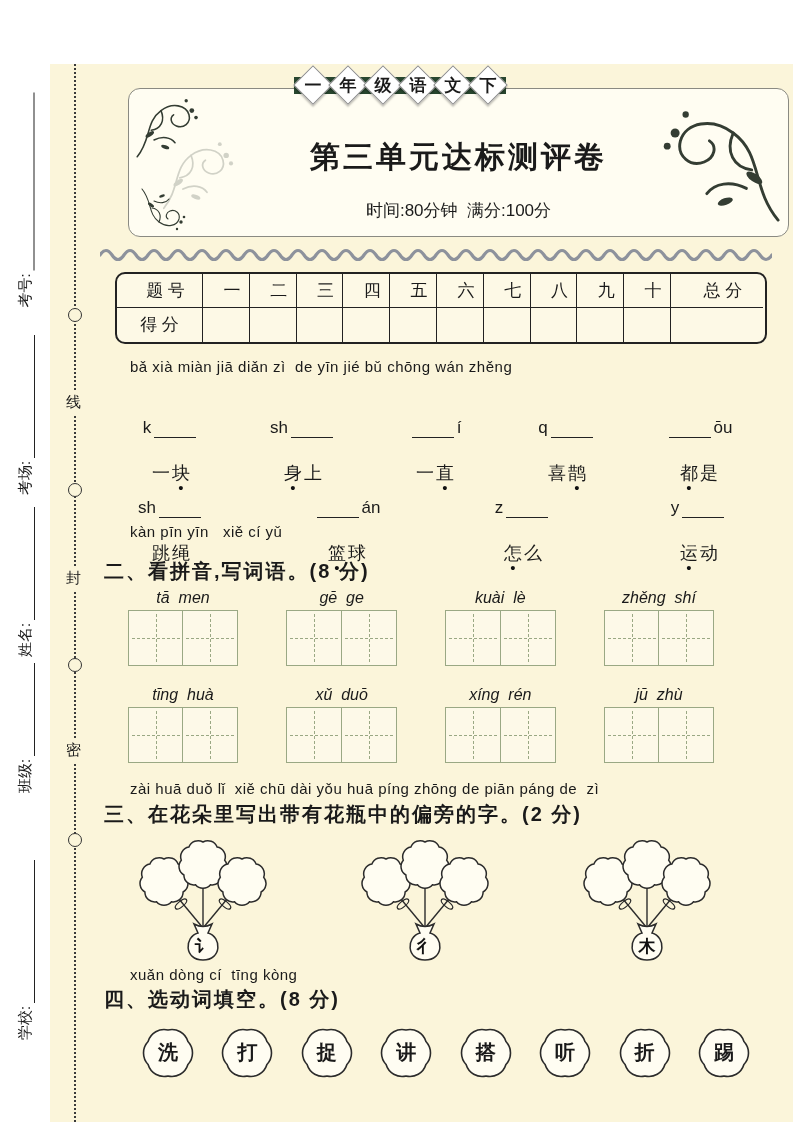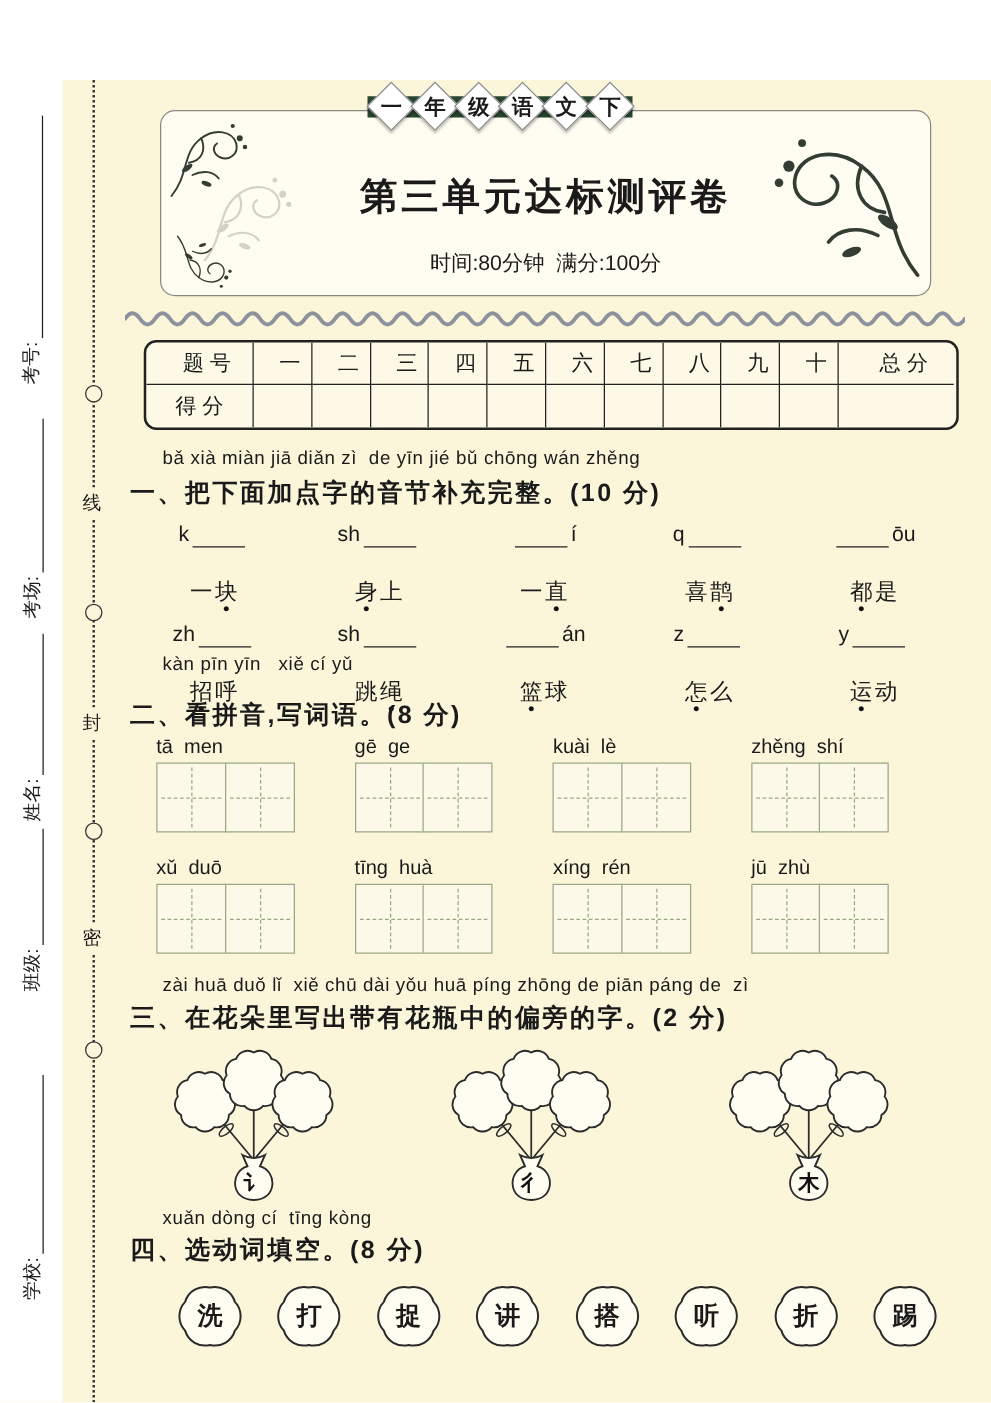--- a/index.html
+++ b/index.html
@@ -9,21 +9,21 @@
 
   
   .side-field{position:absolute;height:20px;transform:rotate(-90deg);display:flex;align-items:flex-end;font-size:15px;white-space:nowrap;}
   .side-field .sblank{flex:1;border-bottom:1.3px solid #222;height:13px;margin-left:3px;}
   .seal-line{position:absolute;left:74px;top:64px;bottom:0;width:0;border-left:2.2px dotted #3a3a3a;}
   .seal-circle{position:absolute;left:68px;width:12px;height:12px;border:1.6px solid #333;border-radius:50%;background:var(--paper,#fbf5da);}
   .seal-char{position:absolute;left:66px;background:var(--paper,#fbf5da);font-size:15px;padding:3px 0;}
 
   
   .header-box{position:absolute;left:128px;top:88px;width:615px;height:147px;background:#fffdf2;
-              border:1.5px solid #8a8a82;border-radius:12px;overflow:hidden;}
+              border:1.5px solid #8a8a82;border-radius:12px;overflow:hidden;padding-left:44px;}
   .flo{position:absolute;}
   .title{position:absolute;left:0;right:0;top:48px;text-align:center;font-size:30px;font-weight:700;letter-spacing:3px;}
   .meta{position:absolute;left:0;right:0;top:110px;text-align:center;font-size:17px;white-space:pre;}
   .ribbon{position:absolute;left:294px;top:77px;width:212px;height:17px;background:var(--ribbon,#28462f);}
   .banner{position:absolute;left:294px;top:66px;display:flex;}
   .dwrap{width:38px;height:38px;margin-right:-3px;display:flex;align-items:center;justify-content:center;}
   .dsq{width:26px;height:26px;transform:rotate(45deg);background:#ffffff;border:1.3px solid #8a8a8a;
        box-shadow:1.5px 1.5px 2px rgba(0,0,0,.25);display:flex;align-items:center;justify-content:center;}
   .dch{transform:rotate(-45deg);font-size:17px;font-weight:700;}
 
@@ -47,21 +47,21 @@
   .s1-item{width:122px;display:flex;flex-direction:column;align-items:center;}
   .s1-line1{display:flex;align-items:flex-end;font-size:17px;height:20px;}
   .uline{display:inline-block;width:42px;height:15px;border-bottom:1.6px solid #222;margin:0 3px;}
   .s1-word{margin-top:23px;font-size:18px;}
   .wch{position:relative;padding:0 1px;}
   .wch.dotted::after{content:'•';position:absolute;left:50%;transform:translateX(-50%);bottom:-13px;font-size:15px;color:#111;}
 
   
   .s2-rows{position:absolute;left:125px;top:589px;width:592px;}
   .s2-row{display:flex;justify-content:space-between;margin-bottom:20px;}
-  .s2-group{width:116px;display:flex;flex-direction:column;}
+  .s2-group{width:116px;display:flex;flex-direction:column;align-items:center;font-style:italic;}
   .s2-py{font-size:16px;margin-bottom:3px;white-space:pre;}
   .wbox{display:flex;}
   .wcell{width:56px;height:56px;border:1.5px solid var(--grid,#9aa884);box-sizing:border-box;position:relative;background:#fdf9e8;}
   .wcell + .wcell{margin-left:-1.5px;}
   .wcell::before{content:'';position:absolute;left:50%;top:3px;bottom:3px;border-left:1px dashed var(--grid,#9aa884);}
   .wcell::after{content:'';position:absolute;top:50%;left:3px;right:3px;border-top:1px dashed var(--grid,#9aa884);}
 
   
   .s3-vases{position:absolute;left:118px;top:836px;width:614px;display:flex;justify-content:space-between;}
 
@@ -206,21 +206,20 @@
         <div class="st-cell"></div>
         <div class="st-cell"></div>
         <div class="st-cell"></div>
         <div class="st-cell"></div>
         <div class="st-cell"></div>
         <div class="st-cell last"></div>
       </div>
     </div>
 
   <div class="pinyin-line" style="top:358px">bǎ xià miàn jiā diǎn zì  de yīn jié bǔ chōng wán zhěng</div>
-  <div class="sec-heading" style="top:381px">一、把下面加点字的音节补充完整。(10 分)</div>
   <div class="s1-rows">
       <div class="s1-row">
         <div class="s1-item">
           <div class="s1-line1">
             <span class="pre">k</span>
             <span class="uline"></span>
           </div>
           <div class="s1-word"><span class="wch">一</span><span class="wch dotted">块</span></div>
         </div>
         <div class="s1-item">
@@ -246,27 +245,20 @@
         </div>
         <div class="s1-item">
           <div class="s1-line1">
             <span class="uline"></span>
             <span class="post">ōu</span>
           </div>
           <div class="s1-word"><span class="wch dotted">都</span><span class="wch">是</span></div>
         </div>
       </div>
       <div class="s1-row">
-        <div class="s1-item">
-          <div class="s1-line1">
-            <span class="pre">zh</span>
-            <span class="uline"></span>
-          </div>
-          <div class="s1-word"><span class="wch dotted">招</span><span class="wch">呼</span></div>
-        </div>
         <div class="s1-item">
           <div class="s1-line1">
             <span class="pre">sh</span>
             <span class="uline"></span>
           </div>
           <div class="s1-word"><span class="wch">跳</span><span class="wch dotted">绳</span></div>
         </div>
         <div class="s1-item">
           <div class="s1-line1">
             <span class="uline"></span>
@@ -319,28 +311,28 @@
         <div class="s2-group">
           <div class="s2-py">zhěng  shí</div>
           <div class="wbox">
             <div class="wcell"></div>
             <div class="wcell"></div>
           </div>
         </div>
       </div>
       <div class="s2-row">
         <div class="s2-group">
+          <div class="s2-py">tīng  huà</div>
+          <div class="wbox">
+            <div class="wcell"></div>
+            <div class="wcell"></div>
+          </div>
+        </div>
+        <div class="s2-group">
           <div class="s2-py">xǔ  duō</div>
-          <div class="wbox">
-            <div class="wcell"></div>
-            <div class="wcell"></div>
-          </div>
-        </div>
-        <div class="s2-group">
-          <div class="s2-py">tīng  huà</div>
           <div class="wbox">
             <div class="wcell"></div>
             <div class="wcell"></div>
           </div>
         </div>
         <div class="s2-group">
           <div class="s2-py">xíng  rén</div>
           <div class="wbox">
             <div class="wcell"></div>
             <div class="wcell"></div>

